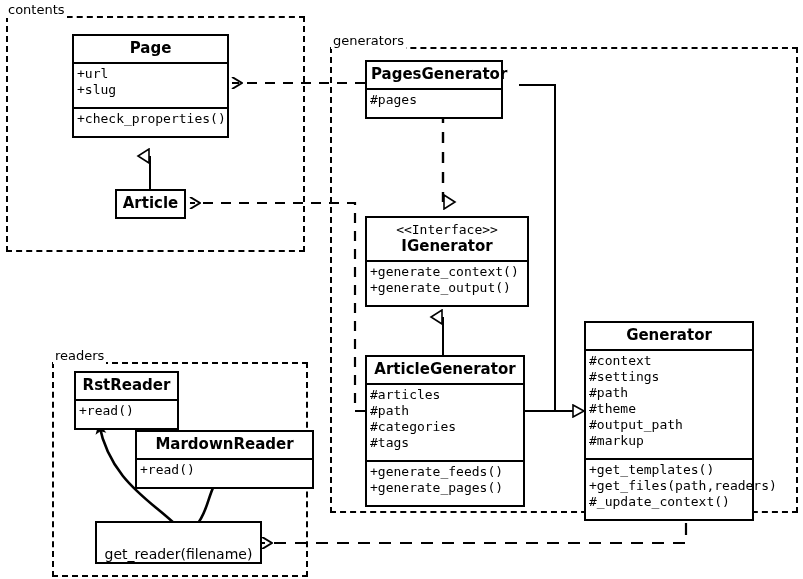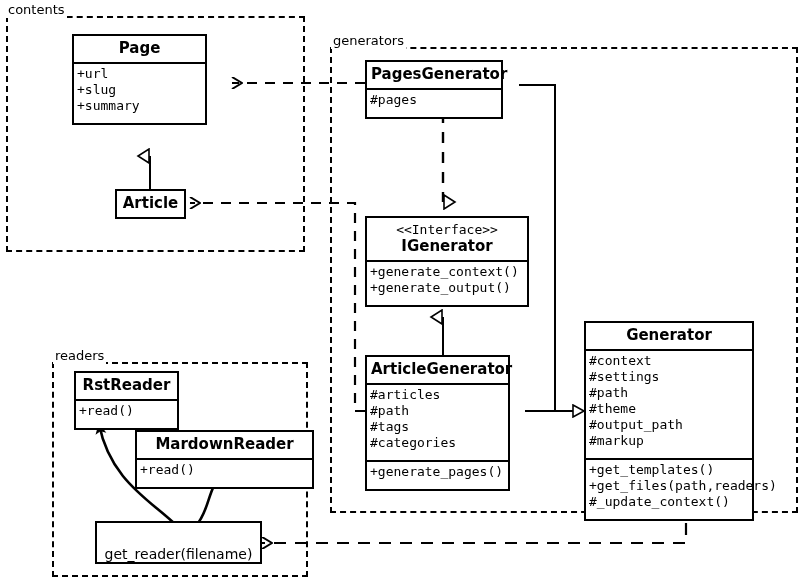--- a/index.html
+++ b/index.html
@@ -154,26 +154,28 @@
 
   <div class="package" style="left:6px; top:16px; width:299px; height:236px;"></div>
   <div class="pkg-label" style="left:6px; top:2px;">contents</div>
 
   <div class="package" style="left:330px; top:47px; width:468px; height:466px;"></div>
   <div class="pkg-label" style="left:331px; top:33px;">generators</div>
 
   <div class="package" style="left:52px; top:362px; width:256px; height:215px;"></div>
   <div class="pkg-label" style="left:53px; top:348px;">readers</div>
 
-  <div class="uml" style="left:72px; top:34px; width:135px;">
+  <div class="uml" style="left:72px; top:34px; width:157px;">
     <div class="hdr">Page</div>
     <div class="sect">
       <div class="row">+url</div>
       <div class="row">+slug</div>
-      <div class="row">+summary</div>
+    </div>
+    <div class="sect">
+      <div class="row">+check_properties()</div>
     </div>
   </div>
 
   <div class="uml" style="left:115px; top:189px; width:71px;">
     <div class="hdr">Article</div>
   </div>
 
   <div class="uml" style="left:365px; top:60px; width:138px;">
     <div class="hdr">PagesGenerator</div>
     <div class="sect">
@@ -185,29 +187,30 @@
     <div class="hdr">
       <span class="stereo">&lt;&lt;Interface&gt;&gt;</span>
       <span>IGenerator</span>
     </div>
     <div class="sect">
       <div class="row">+generate_context()</div>
       <div class="row">+generate_output()</div>
     </div>
   </div>
 
-  <div class="uml" style="left:365px; top:355px; width:145px;">
+  <div class="uml" style="left:365px; top:355px; width:160px;">
     <div class="hdr">ArticleGenerator</div>
     <div class="sect">
       <div class="row">#articles</div>
       <div class="row">#path</div>
+      <div class="row">#categories</div>
       <div class="row">#tags</div>
-      <div class="row">#categories</div>
-    </div>
-    <div class="sect">
+    </div>
+    <div class="sect">
+      <div class="row">+generate_feeds()</div>
       <div class="row">+generate_pages()</div>
     </div>
   </div>
 
   <div class="uml" style="left:584px; top:321px; width:170px;">
     <div class="hdr">Generator</div>
     <div class="sect">
       <div class="row">#context</div>
       <div class="row">#settings</div>
       <div class="row">#path</div>

